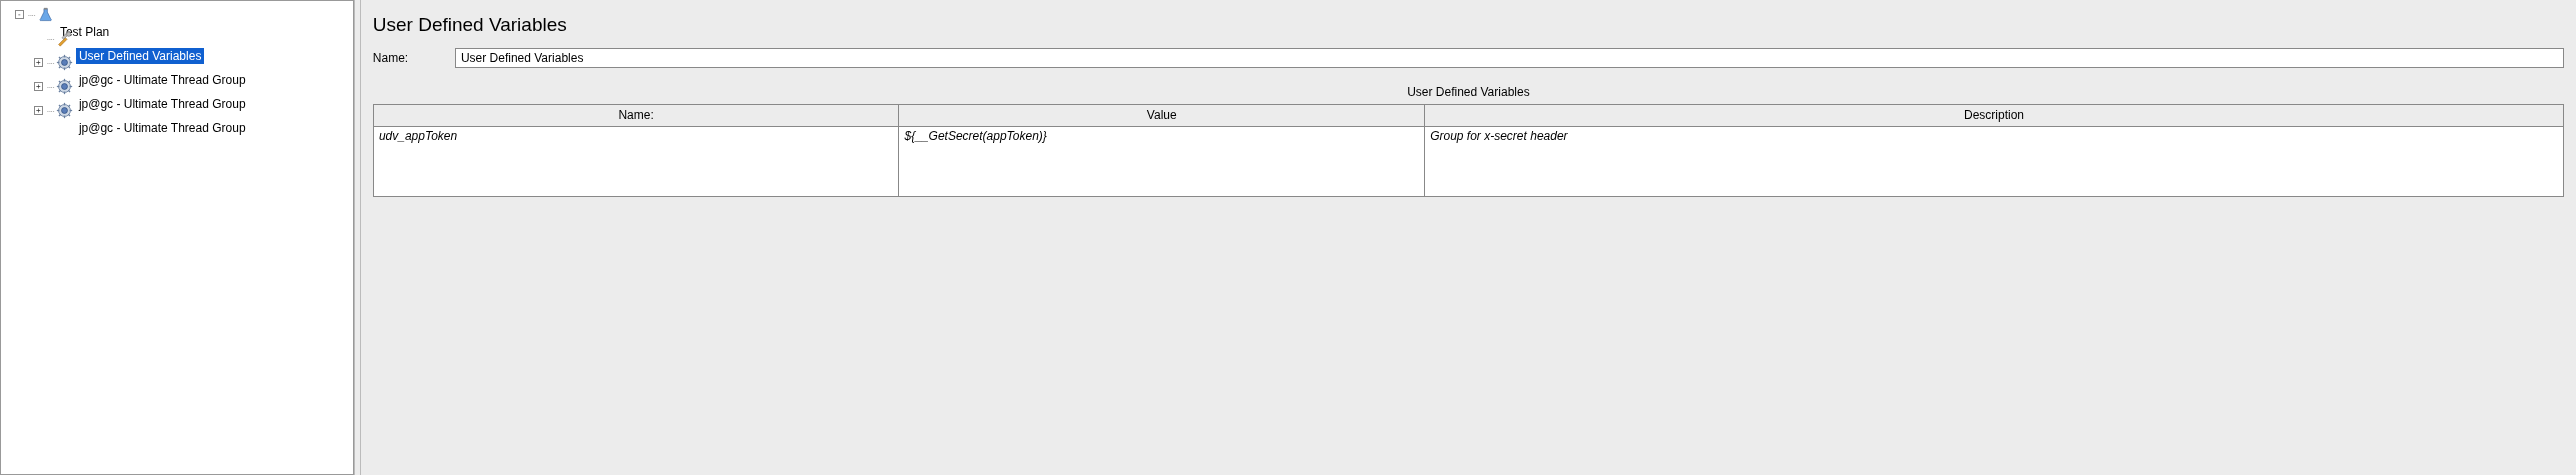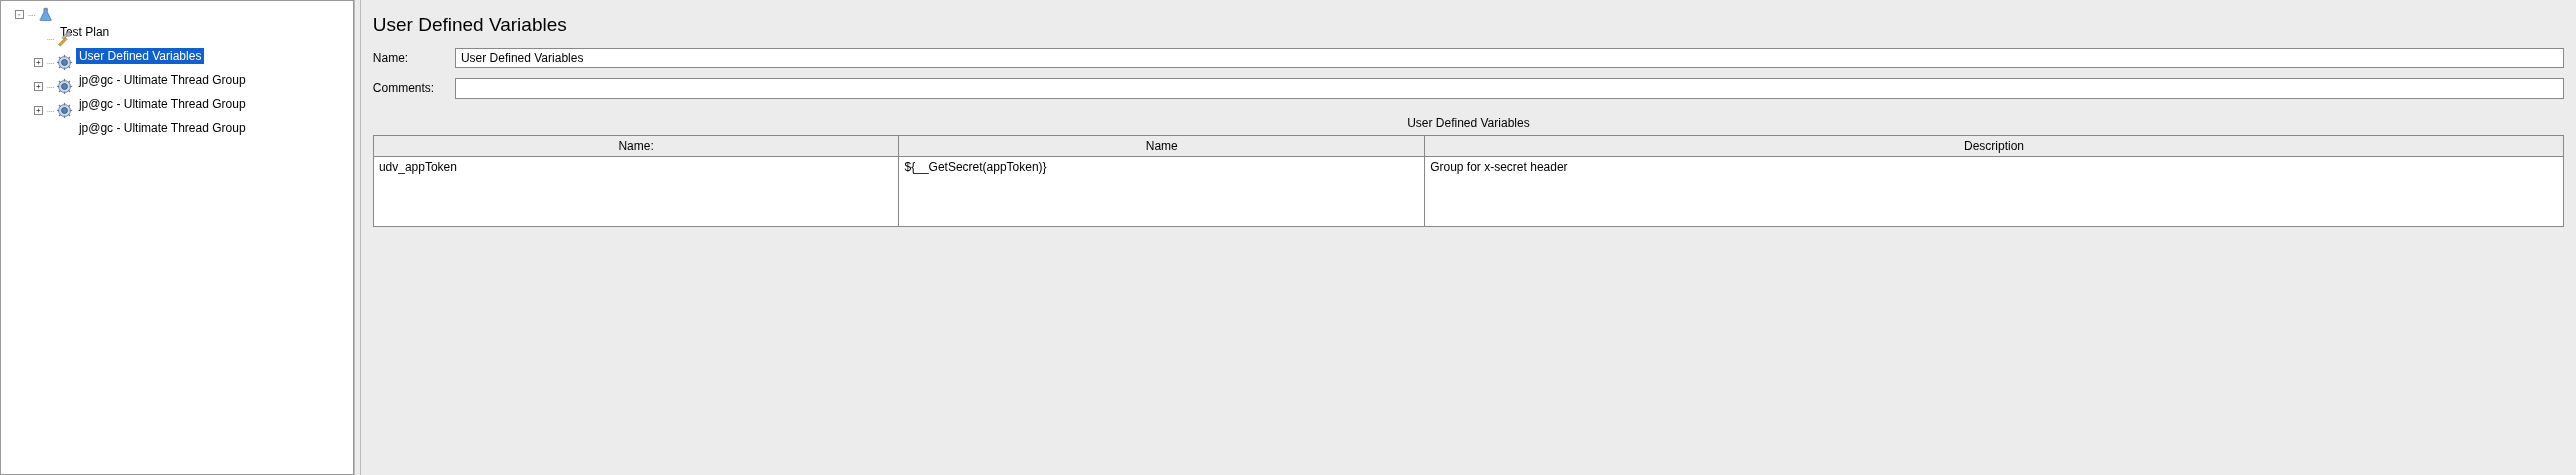--- a/index.html
+++ b/index.html
@@ -44,21 +44,21 @@
     .tree-label.selected { background: #1060d0; color: #fff; }
     .indent-1 { padding-left: 12px; }
     .indent-2 { padding-left: 31px; }
     .heading { font-size: 19px; font-weight: normal; margin: 5.1px 0 12px 0; }
     .form-row { display: flex; align-items: center; margin-bottom: 10.2px; }
     .form-label { width: 82px; font-size: 12px; }
     .form-input { flex: 1; border: 0.9px solid #888; background: #fff; height: 20.4px; padding: 1.7px 5.1px; font-size: 12px; font-family: inherit; }
     .table-title { text-align: center; font-size: 12px; margin: 17px 0 5.1px 0; }
     .var-table { width: 100%; border-collapse: collapse; background: #fff; border: 0.9px solid #888; }
     .var-table th { border: 0.9px solid #888; background: #ececec; font-weight: normal; padding: 3.4px; font-size: 12px; }
-    .var-table td { border-left: 0.9px solid #888; border-right: 0.9px solid #888; padding: 1.7px 5.1px; font-size: 12px; height: 19px; }
+    .var-table td { border-left: 0.9px solid #888; border-right: 0.9px solid #888; padding: 1.7px 5.1px; font-size: 12px; height: 19px; font-style: italic; }
     .var-table tr.spacer td { height: 51px; border-left: 0.9px solid #888; border-right: 0.9px solid #888; }
   </style>
 </head>
 <body>
 
 <div class="tree-panel">
   <div class="tree-node indent-1">
     <span class="exp">-</span>
     <span class="tree-dots">····</span>
     <span class="tree-icon">
@@ -153,32 +153,28 @@
 <div class="divider"></div>
 
 <div class="main-panel">
   <h1 class="heading">User Defined Variables</h1>
 
   <div class="form-row">
     <label class="form-label">Name:</label>
     <input class="form-input" type="text" value="User Defined Variables" style="">
   </div>
 
-  <div class="form-row">
-    <label class="form-label">Comments:</label>
-    <input class="form-input" type="text" value="" style="">
-  </div>
 
   <div class="table-title">User Defined Variables</div>
 
   <table class="var-table">
     <thead>
       <tr>
         <th style="width:24%">Name:</th>
-        <th style="width:24%">Name</th>
+        <th style="width:24%">Value</th>
         <th>Description</th>
       </tr>
     </thead>
     <tbody>
       <tr>
         <td>udv_appToken</td>
         <td>${__GetSecret(appToken)}</td>
         <td>Group for x-secret header</td>
       </tr>
       <tr class="spacer">

